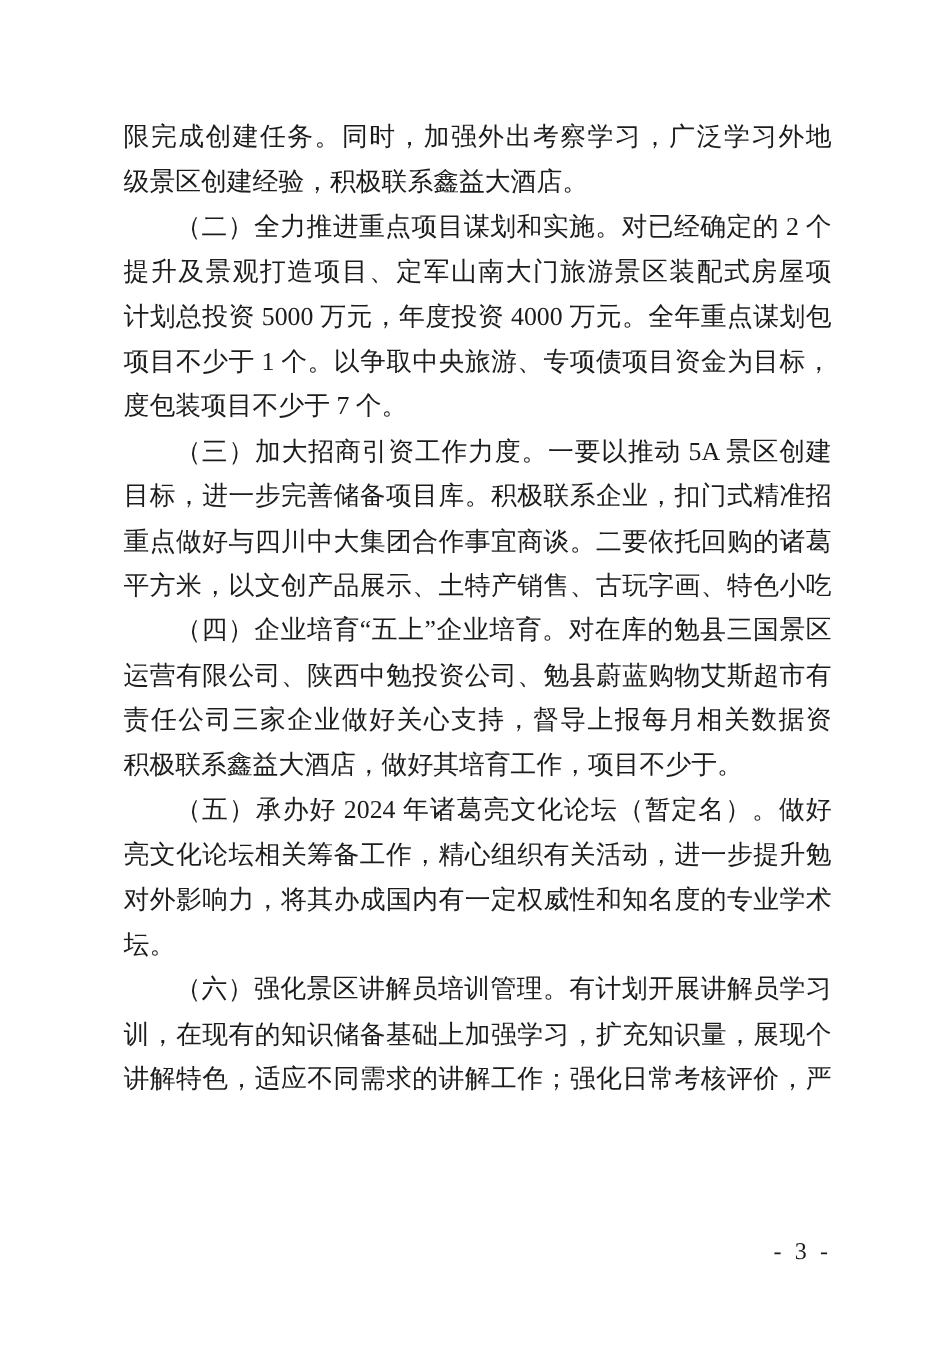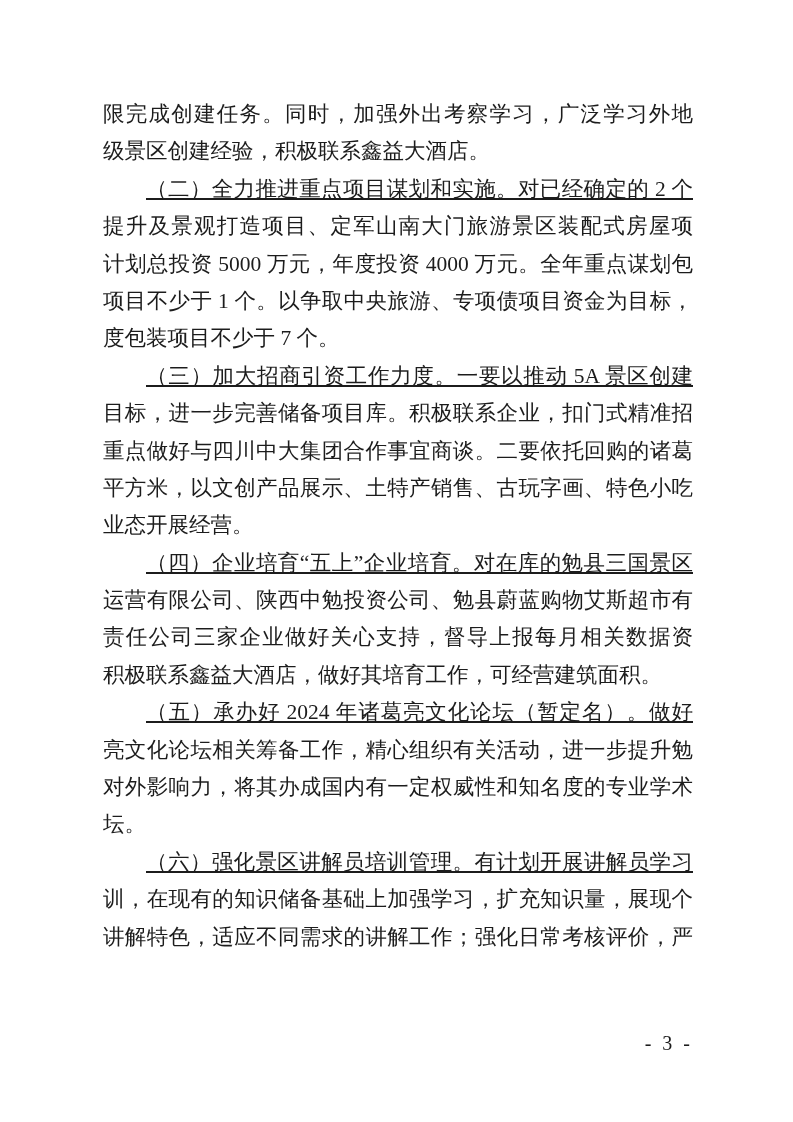--- a/index.html
+++ b/index.html
@@ -25,21 +25,21 @@
   .line {
     font-size: 21.5px;
     line-height: 37.4px;
     height: 37.4px;
     text-align: justify;
     text-align-last: justify;
     text-justify: inter-character;
     white-space: normal;
     overflow: hidden;
   }
-  .line.indent { text-indent: 2em; text-decoration: underline; }
+  .line.indent { text-indent: 2em; }
   .line.para-end { text-align-last: left; }
   .page-number {
     position: absolute;
     top: 1032px;
     right: 100px;
     font-size: 20px;
     letter-spacing: 3px;
     color: #1c1c1c;
   }
 </style>
@@ -52,25 +52,24 @@
       <div class="line para-end">级景区创建经验，积极联系鑫益大酒店。</div>
       <div class="line indent">（二）全力推进重点项目谋划和实施。对已经确定的 2 个</div>
       <div class="line">提升及景观打造项目、定军山南大门旅游景区装配式房屋项目），</div>
       <div class="line">计划总投资 5000 万元，年度投资 4000 万元。全年重点谋划包装</div>
       <div class="line">项目不少于 1 个。以争取中央旅游、专项债项目资金为目标，深</div>
       <div class="line para-end">度包装项目不少于 7 个。</div>
       <div class="line indent">（三）加大招商引资工作力度。一要以推动 5A 景区创建为</div>
       <div class="line">目标，进一步完善储备项目库。积极联系企业，扣门式精准招商，</div>
       <div class="line">重点做好与四川中大集团合作事宜商谈。二要依托回购的诸葛街</div>
       <div class="line">平方米，以文创产品展示、土特产销售、古玩字画、特色小吃等</div>
-      <div class="line para-end">业态开展经营。</div>
       <div class="line indent">（四）企业培育“五上”企业培育。对在库的勉县三国景区</div>
       <div class="line">运营有限公司、陕西中勉投资公司、勉县蔚蓝购物艾斯超市有限</div>
       <div class="line">责任公司三家企业做好关心支持，督导上报每月相关数据资料。</div>
-      <div class="line para-end">积极联系鑫益大酒店，做好其培育工作，可经营建筑面积。</div>
+      <div class="line para-end">积极联系鑫益大酒店，做好其培育工作，项目不少于。</div>
       <div class="line indent">（五）承办好 2024 年诸葛亮文化论坛（暂定名）。做好诸葛</div>
       <div class="line">亮文化论坛相关筹备工作，精心组织有关活动，进一步提升勉县</div>
       <div class="line">对外影响力，将其办成国内有一定权威性和知名度的专业学术论</div>
       <div class="line para-end">坛。</div>
       <div class="line indent">（六）强化景区讲解员培训管理。有计划开展讲解员学习培</div>
       <div class="line">训，在现有的知识储备基础上加强学习，扩充知识量，展现个人</div>
       <div class="line">讲解特色，适应不同需求的讲解工作；强化日常考核评价，严格</div>
     </div>
   <div class="page-number">- 3 -</div>
 </div>

